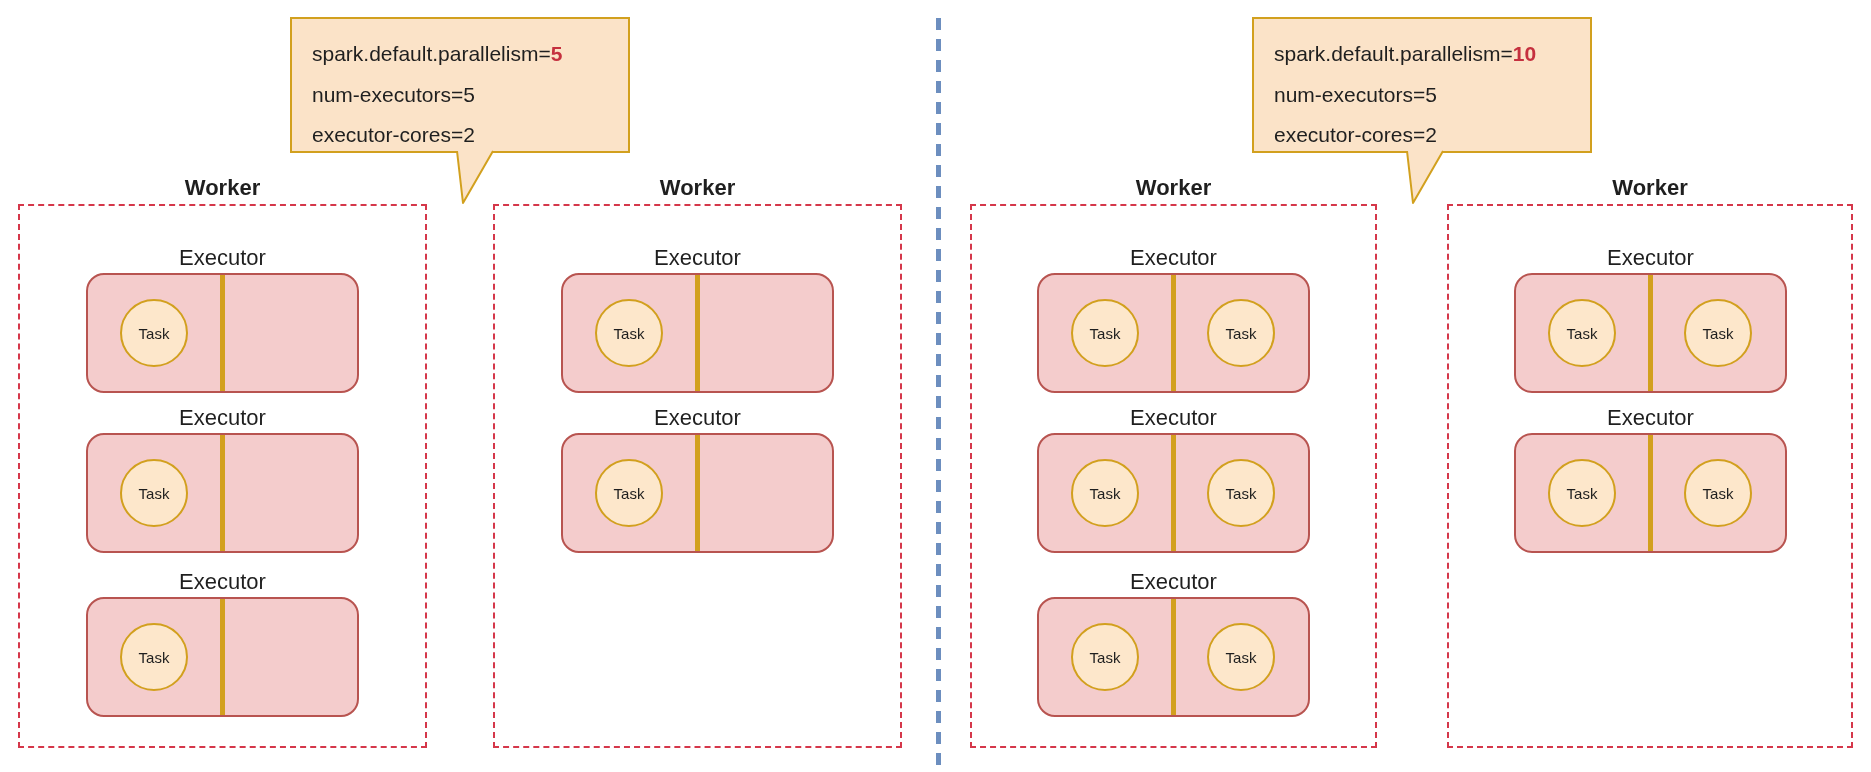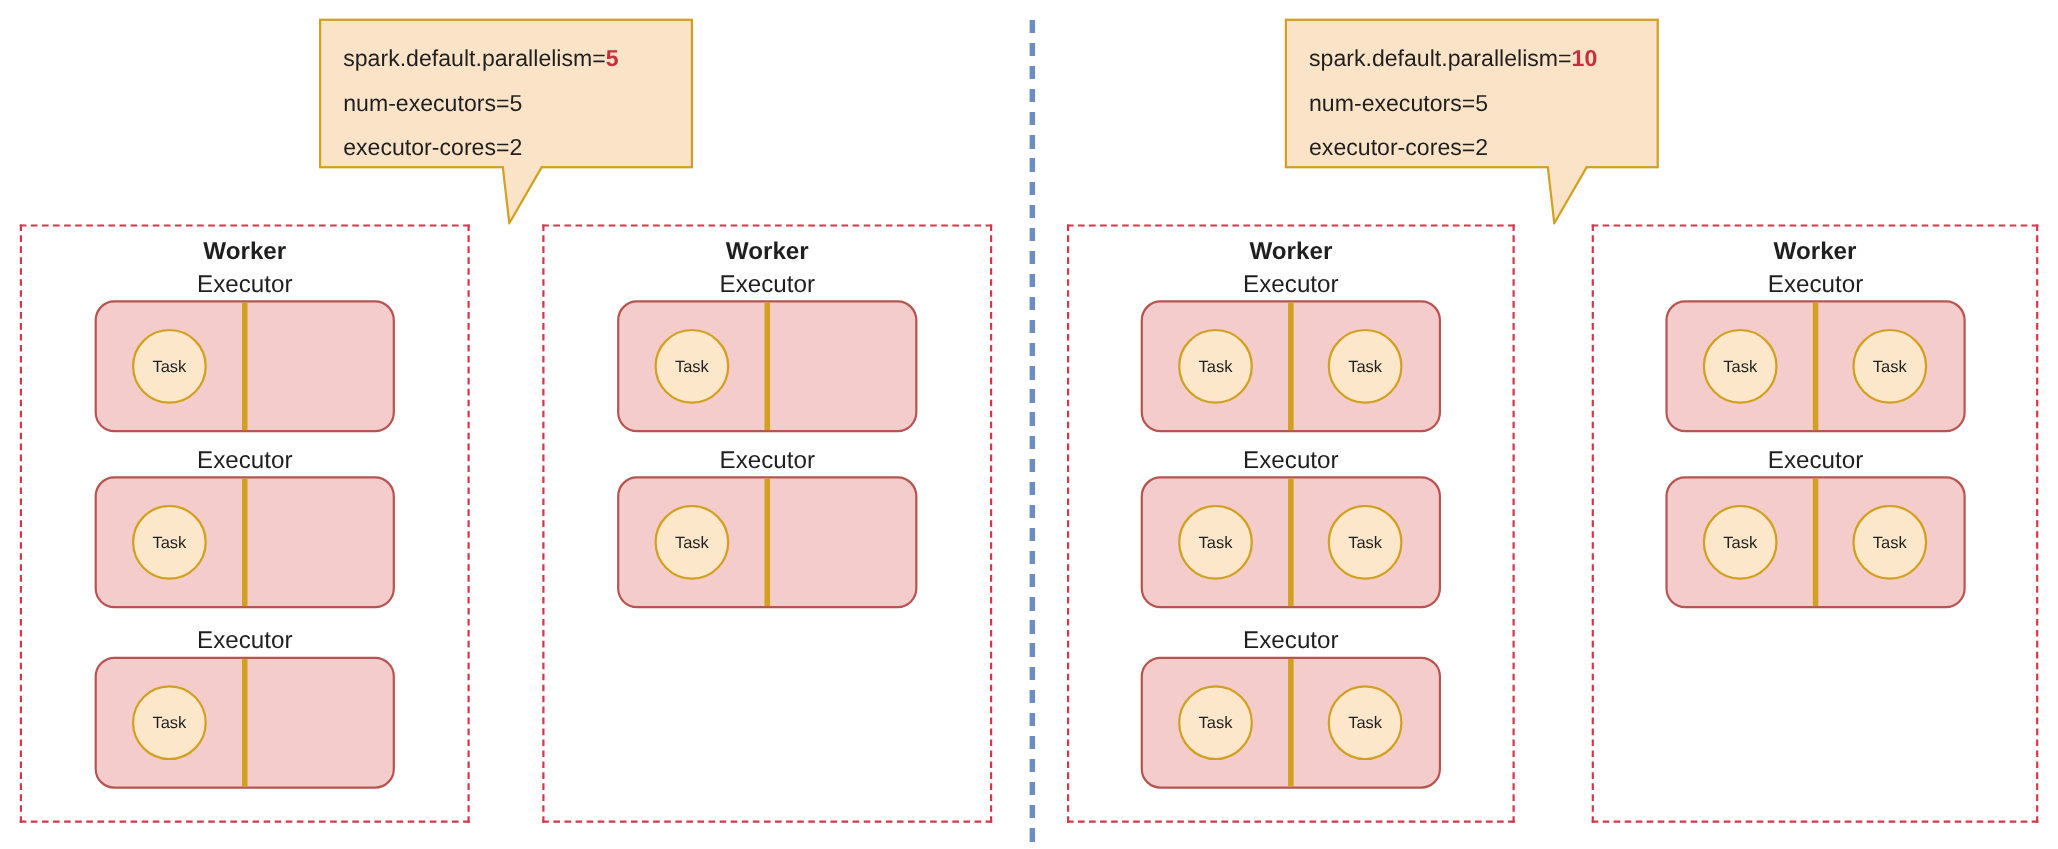--- a/index.html
+++ b/index.html
@@ -28,21 +28,21 @@
     position:absolute;background:var(--callout-fill);
     border:2px solid var(--gold);
     display:flex;flex-direction:column;justify-content:flex-start;
     padding:15px 10px 0 20px;
   }
   .callout-line{font-size:21px;line-height:40.5px;white-space:nowrap;}
   .callout-line .hl{color:var(--accent-red);font-weight:bold;}
   .callout-tail{position:absolute;overflow:visible;}
 
   .worker-label{
-    position:absolute;text-align:center;font-weight:bold;font-size:22px;line-height:28px;margin-top:40px;
+    position:absolute;text-align:center;font-weight:bold;font-size:22px;line-height:28px;
   }
   .worker-box{
     position:absolute;border:2px dashed var(--worker-border);background:transparent;
   }
 
   .exec-label{
     position:absolute;text-align:center;font-size:22px;line-height:26px;
   }
   .exec-box{
     position:absolute;background:var(--executor-fill);
@@ -104,21 +104,21 @@
         <span>Task</span>
       </div>
     </div>
     <div class="exec-label" style="left: 561px; top: 405px; width: 273px;">Executor</div>
     <div class="exec-box" style="left: 561px; top: 433px; width: 273px; height: 120px;">
       <div class="exec-divider"></div>
       <div class="task" style="left: 32px; top: 24px;">
         <span>Task</span>
       </div>
     </div>
-    <div class="callout" style="left: 1168px; top: 17px; width: 340px; height: 136px;">
+    <div class="callout" style="left: 1252px; top: 17px; width: 340px; height: 136px;">
       <div class="callout-line"><span>spark.default.parallelism=</span><span class="hl">10</span></div>
       <div class="callout-line">num-executors=5</div>
       <div class="callout-line">executor-cores=2</div>
     </div>
     <svg class="callout-tail" width="40" height="56" style="left: 1406px; top: 151px;">
       <path d="M1,0 L7,52 L37,0" style="fill:var(--callout-fill);stroke:var(--gold);stroke-width:2;stroke-linejoin:round;"></path>
     </svg>
     <div class="worker-label" style="left: 970px; top: 174px; width: 407px;">Worker</div>
     <div class="worker-box" style="left: 970px; top: 204px; width: 407px; height: 544px;"></div>
     <div class="exec-label" style="left: 1037px; top: 245px; width: 273px;">Executor</div>

